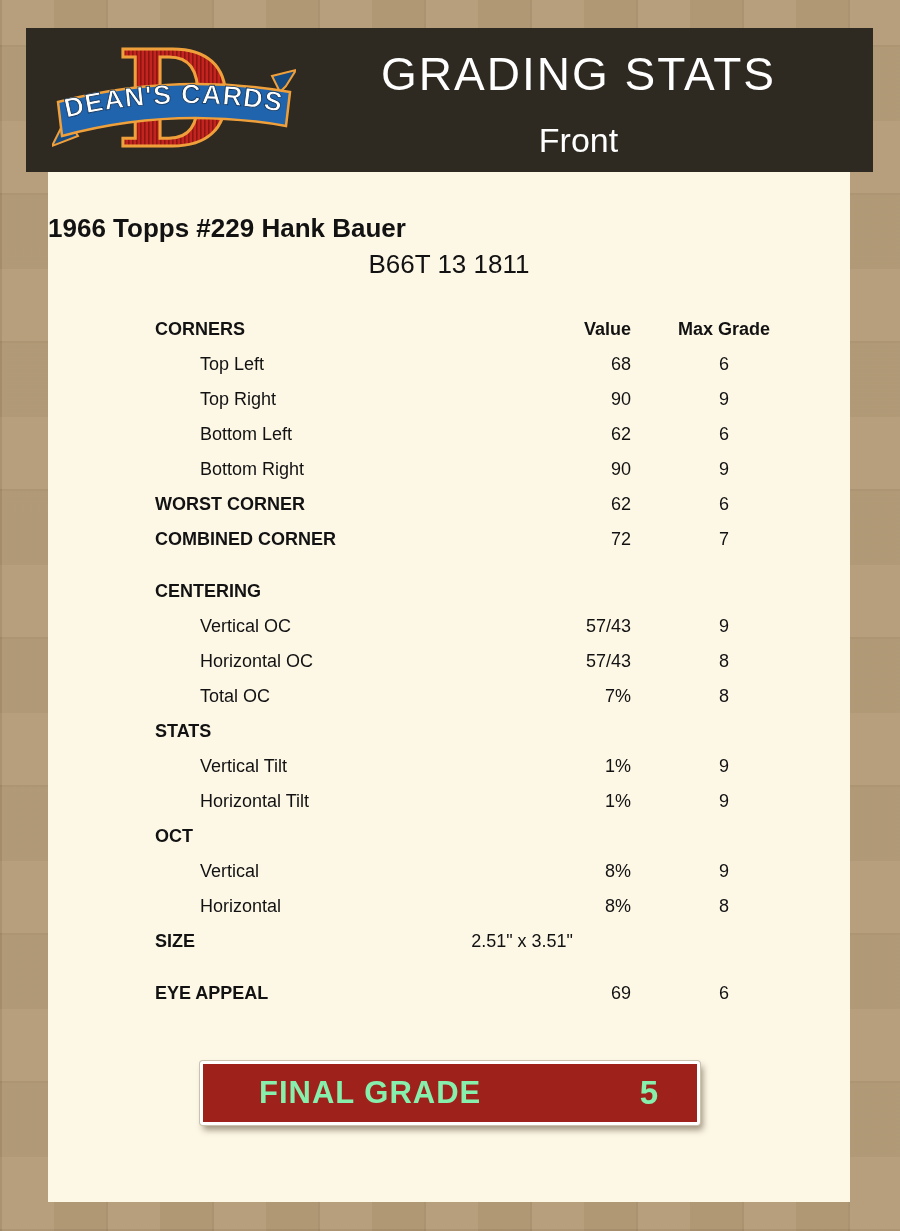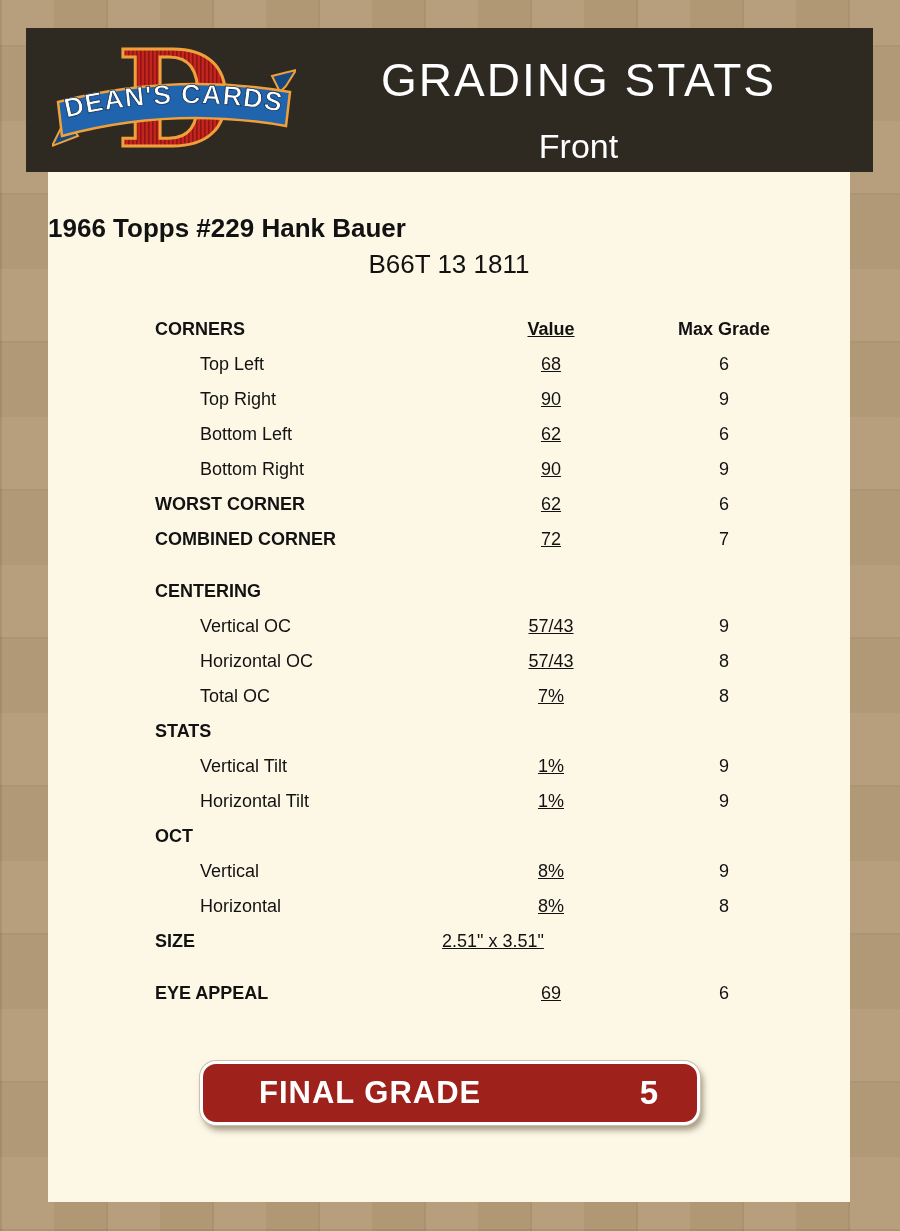--- a/index.html
+++ b/index.html
@@ -14,21 +14,21 @@
       repeating-linear-gradient(0deg, rgba(0,0,0,0.05) 0 2px, rgba(255,255,255,0.03) 2px 74px, rgba(0,0,0,0.025) 74px 148px);
   }
 
   
   .header {
     position:absolute; left:26px; top:28px; width:847px; height:144px;
     background:#2e2921;
   }
   .logo { position:absolute; left:26px; top:6px; width:244px; height:132px; }
   .titles {
-    position:absolute; left:268px; top:11px; width:569px; height:144px;
+    position:absolute; left:268px; top:5px; width:569px; height:144px;
     display:flex; flex-direction:column; align-items:center; justify-content:center;
     color:#ffffff;
   }
   .main-title { font-size:46px; letter-spacing:2px; line-height:1.1; }
   .sub-title  { font-size:34px; line-height:1.25; margin-top:19px; }
 
   
   .panel {
     position:absolute; left:48px; top:172px; width:802px; height:1030px;
     background:#fdf7e6; color:#121212;
@@ -40,34 +40,34 @@
   .card-code {
     position:absolute; top:77px; left:0; width:100%;
     text-align:center; font-size:26px;
   }
 
   
   .stats { position:absolute; left:107px; top:140px; width:672px; }
   .row { display:flex; height:35px; align-items:center; font-size:18px; }
   .row.gap { margin-top:17px; }
   .c-label { width:316px; }
-  .c-val   { width:160px; text-align:center;text-decoration:underline; }
+  .c-val   { width:160px; text-align:right; }
   .c-max   { width:186px; text-align:center; }
   .bold    { font-weight:bold; }
   .indent  { padding-left:45px; }
   .size-val { position:relative; left:-58px; }
 
   
   .final-grade {
     position:absolute; left:152px; top:889px; width:500px; height:64px;
-    background:#9e211b; border:3px solid #ffffff; border-radius:16px;
+    background:#9e211b; border:3px solid #ffffff; border-radius:3px;
     box-shadow:0 0 0 1px #c9c2ae, 3px 5px 6px rgba(70,55,30,0.5);
     display:flex; align-items:center; justify-content:space-between;
     padding:0 38px 0 56px;
-    color:#ffffff; font-weight:bold; font-size:31px; letter-spacing:1px;
+    color:#86efac; font-weight:bold; font-size:31px; letter-spacing:1px;
     cursor:pointer;
   }
   .final-grade .grade-num { font-size:33px; }
 </style>
 </head>
 <body>
 
 <div class="page">
 
   <div class="header">

